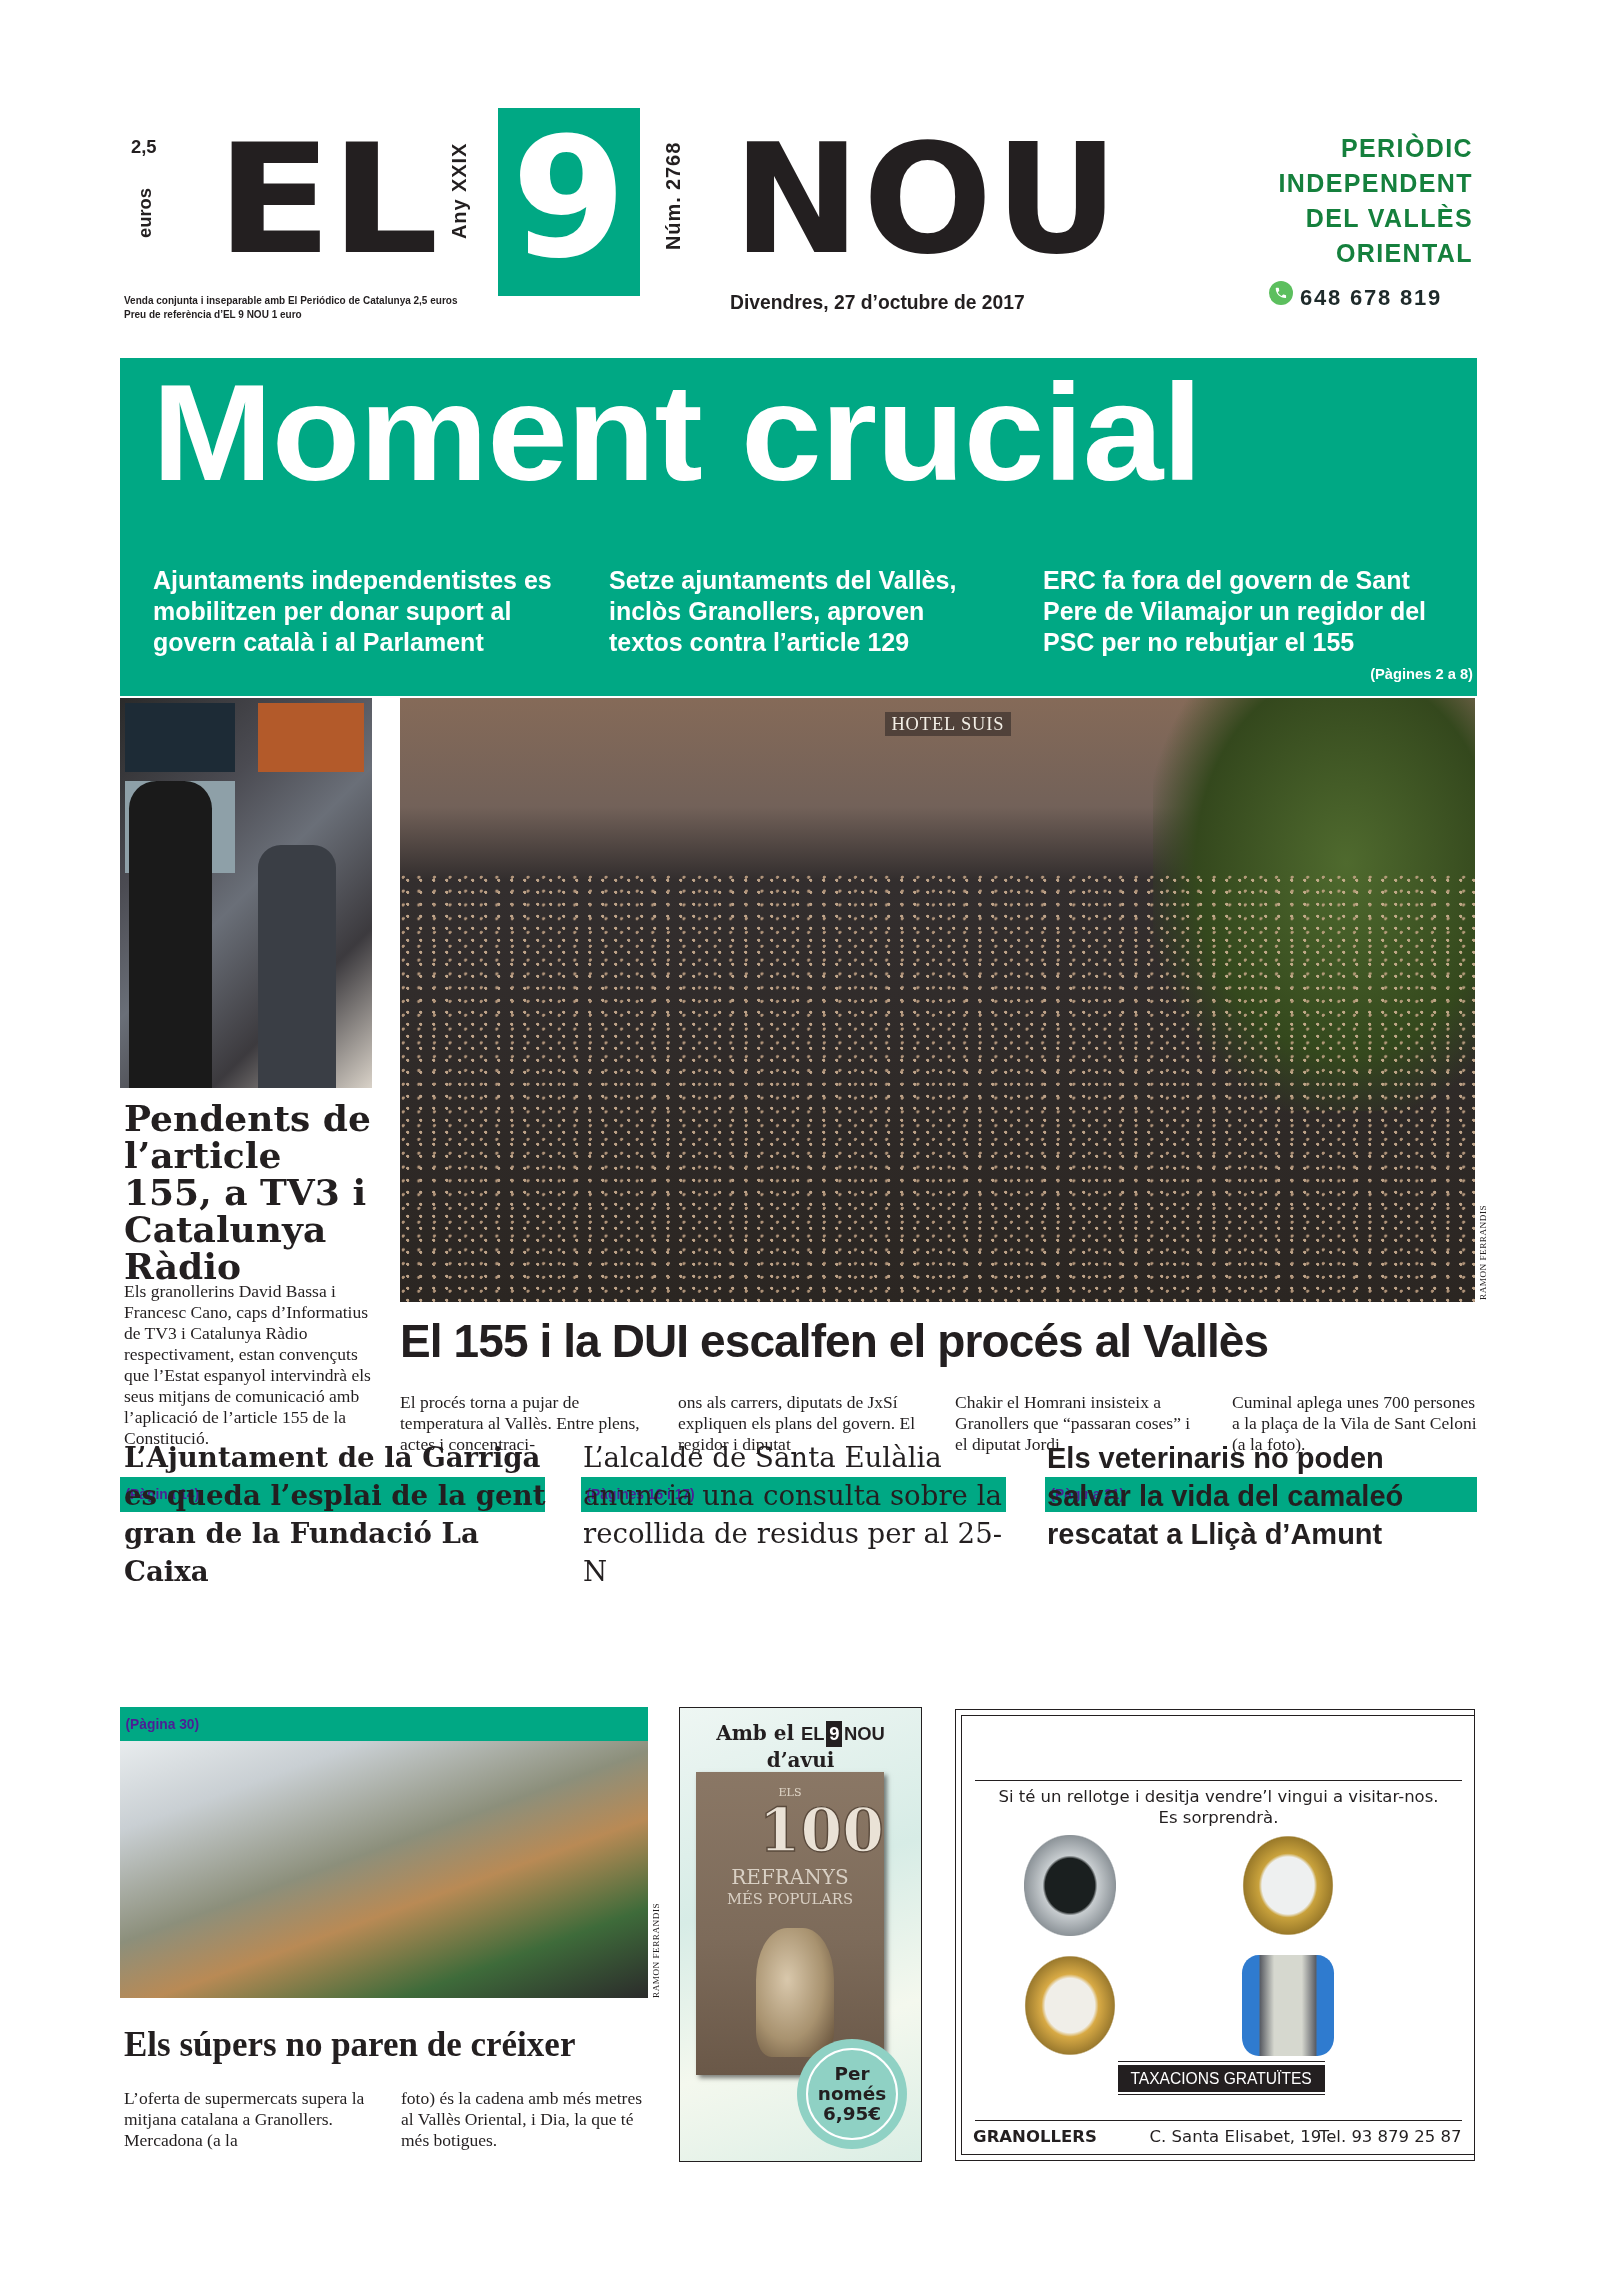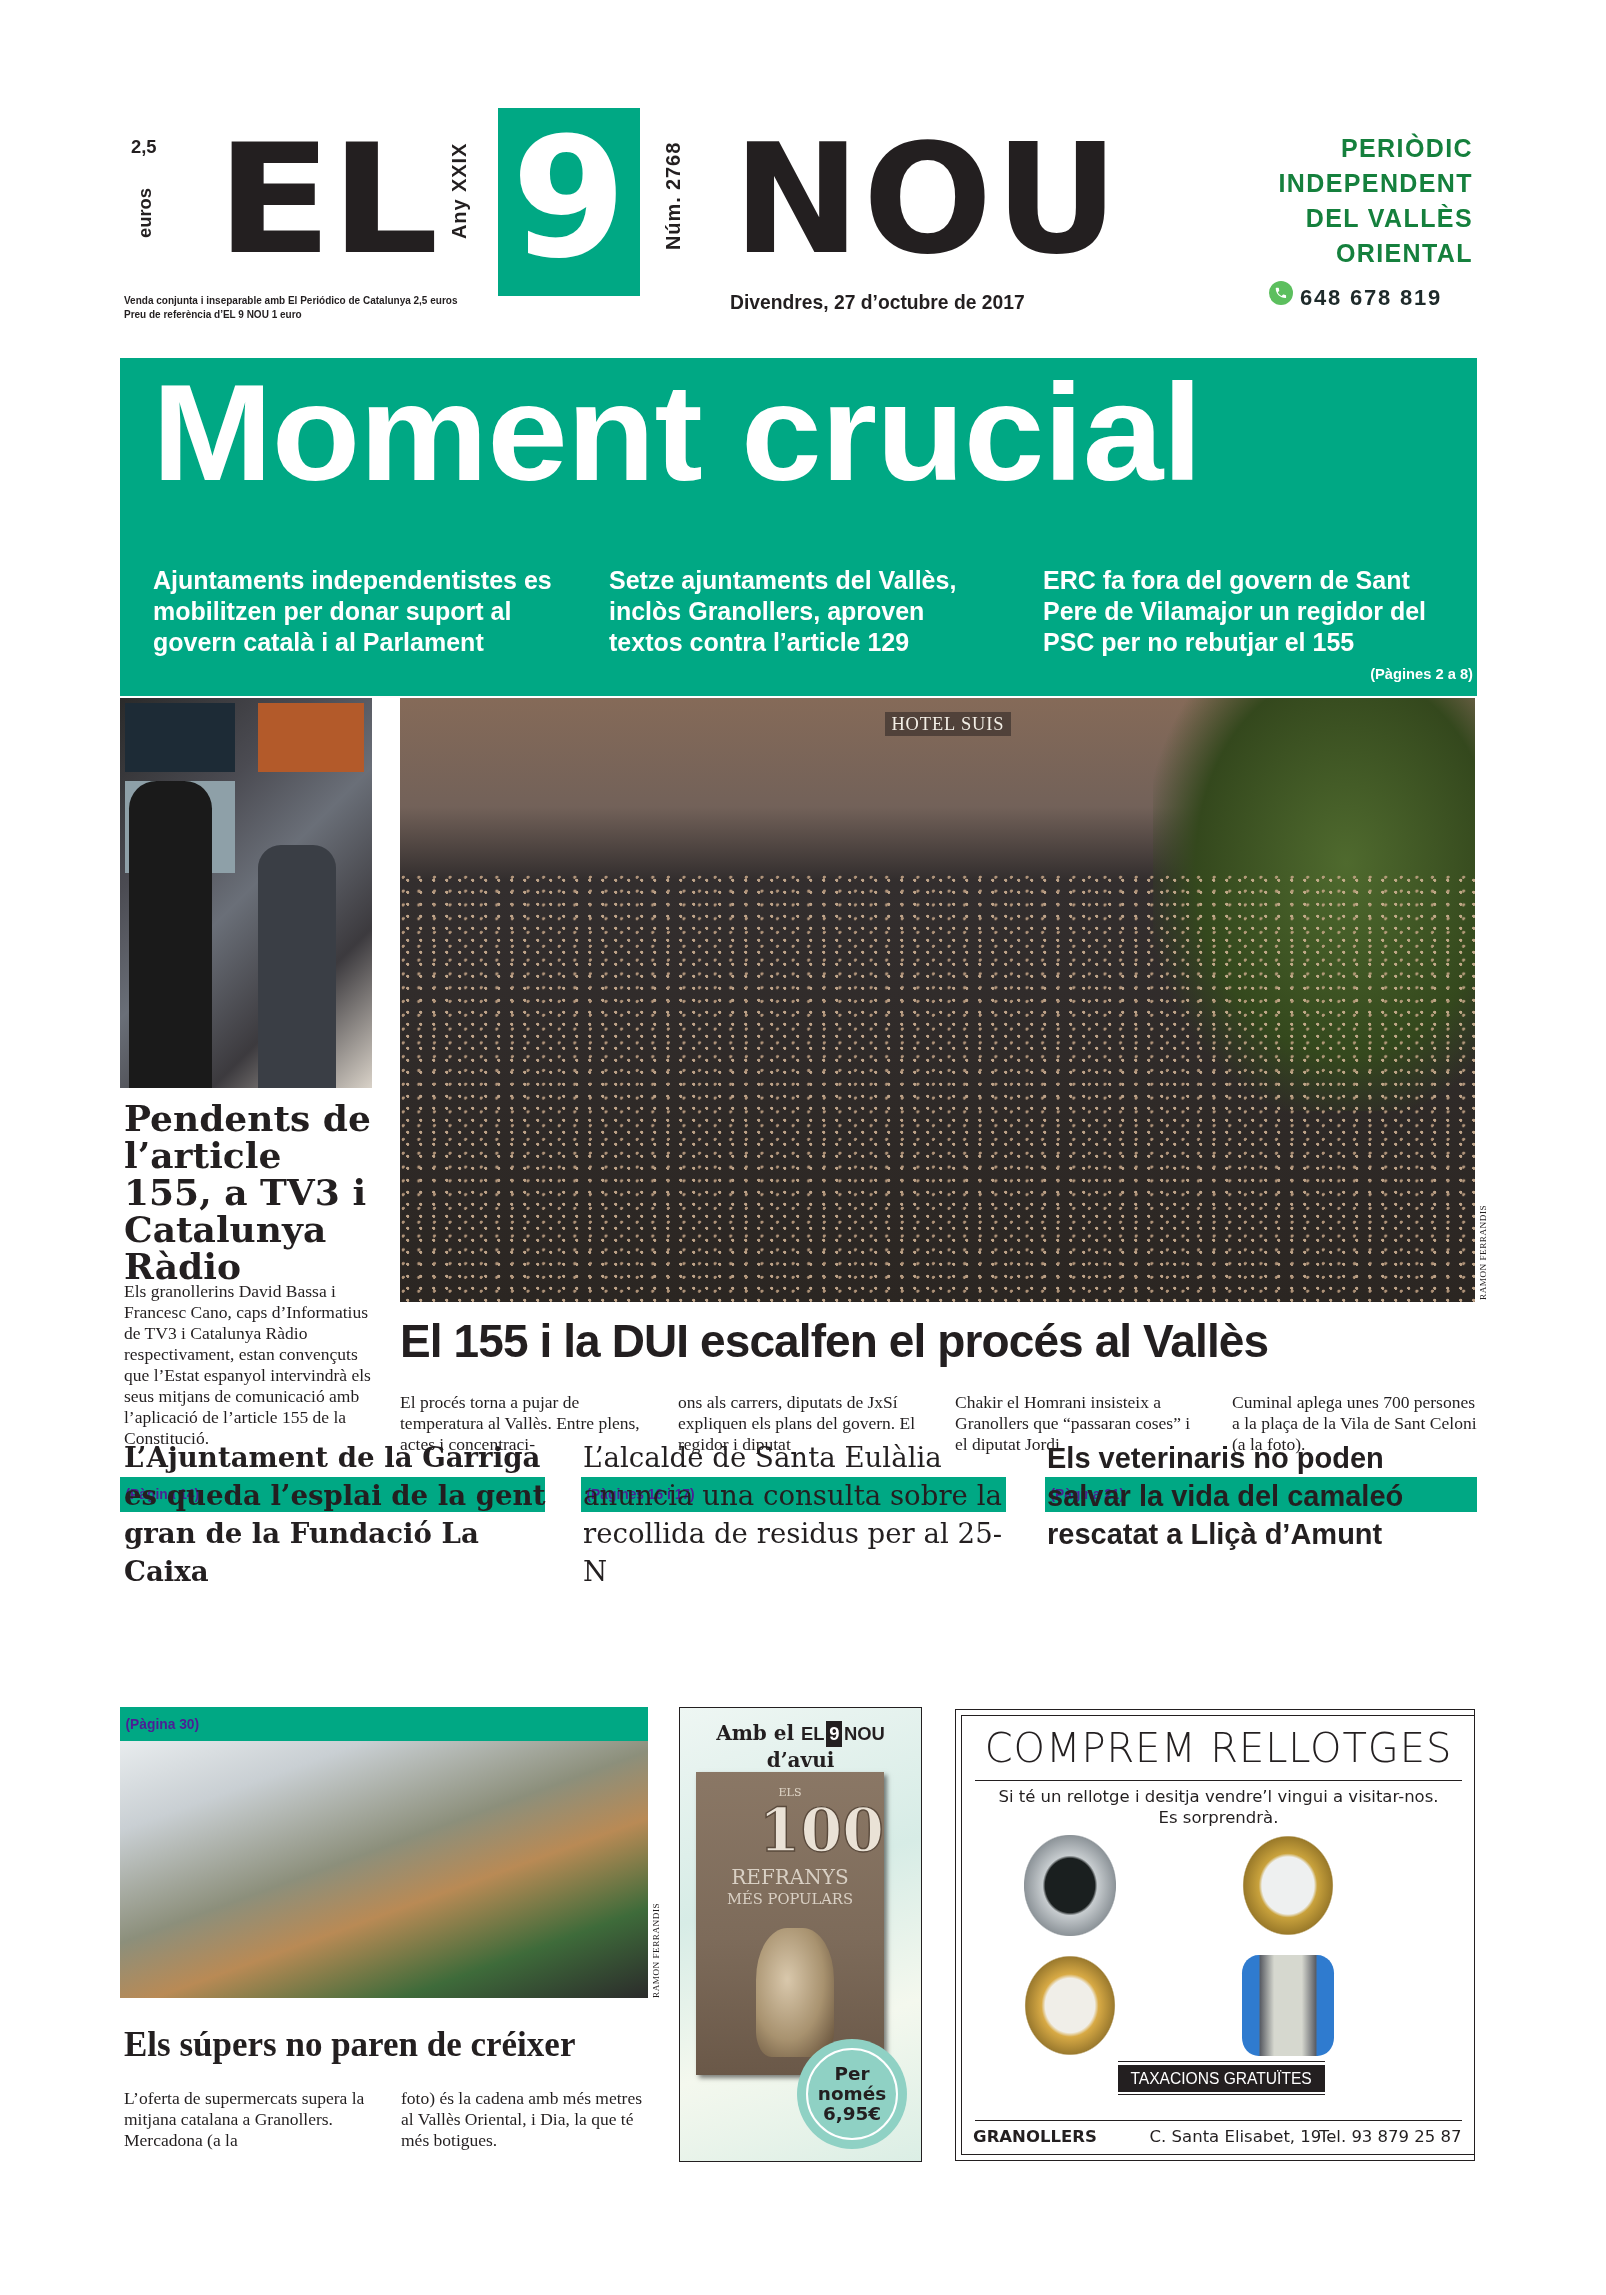--- a/index.html
+++ b/index.html
@@ -174,21 +174,20 @@
     <div class="price-inner">
       <div>Per</div>
       <div>només</div>
       <div>6,95€</div>
     </div>
   </div>
 </div>
 
 <div class="abs watch-ad">
   <div class="watch-inner">
-    <div class="watch-title">COMPREM RELLOTGES</div>
     <div class="watch-rule" style="top:64px;"></div>
     <div class="watch-sub" style="top:71px;">Si té un rellotge i desitja vendre’l vingui a visitar-nos.</div>
     <div class="watch-sub" style="top:92px;">Es sorprendrà.</div>
     <div class="watch" style="left:62px; top:119px; background:radial-gradient(ellipse, #1a1f1f 38%, #c7cccf 42%, #8d9499 70%, transparent 72%);"></div>
     <div class="watch" style="left:280px; top:119px; background:radial-gradient(ellipse, #eef0f0 40%, #c9a23c 45%, #9a7a2a 68%, transparent 70%);"></div>
     <div class="watch" style="left:62px; top:239px; background:radial-gradient(ellipse, #f0eee8 38%, #d8aa45 44%, #9b7a2e 68%, transparent 70%);"></div>
     <div class="watch" style="left:280px; top:239px; border-radius:18%; background:linear-gradient(90deg,#2f7bcf 0%,#2f7bcf 18%,#5c5f66 20%,#d6d8cf 35%,#d6d8cf 65%,#5c5f66 80%,#2f7bcf 82%,#2f7bcf 100%);"></div>
     <div class="watch-rule" style="top:345px; left:156px; right:auto; width:207px; height:1.4px;"></div>
     <div class="taxacions">TAXACIONS GRATUÏTES</div>
     <div class="watch-rule" style="top:378px; left:156px; right:auto; width:207px; height:1.4px;"></div>

